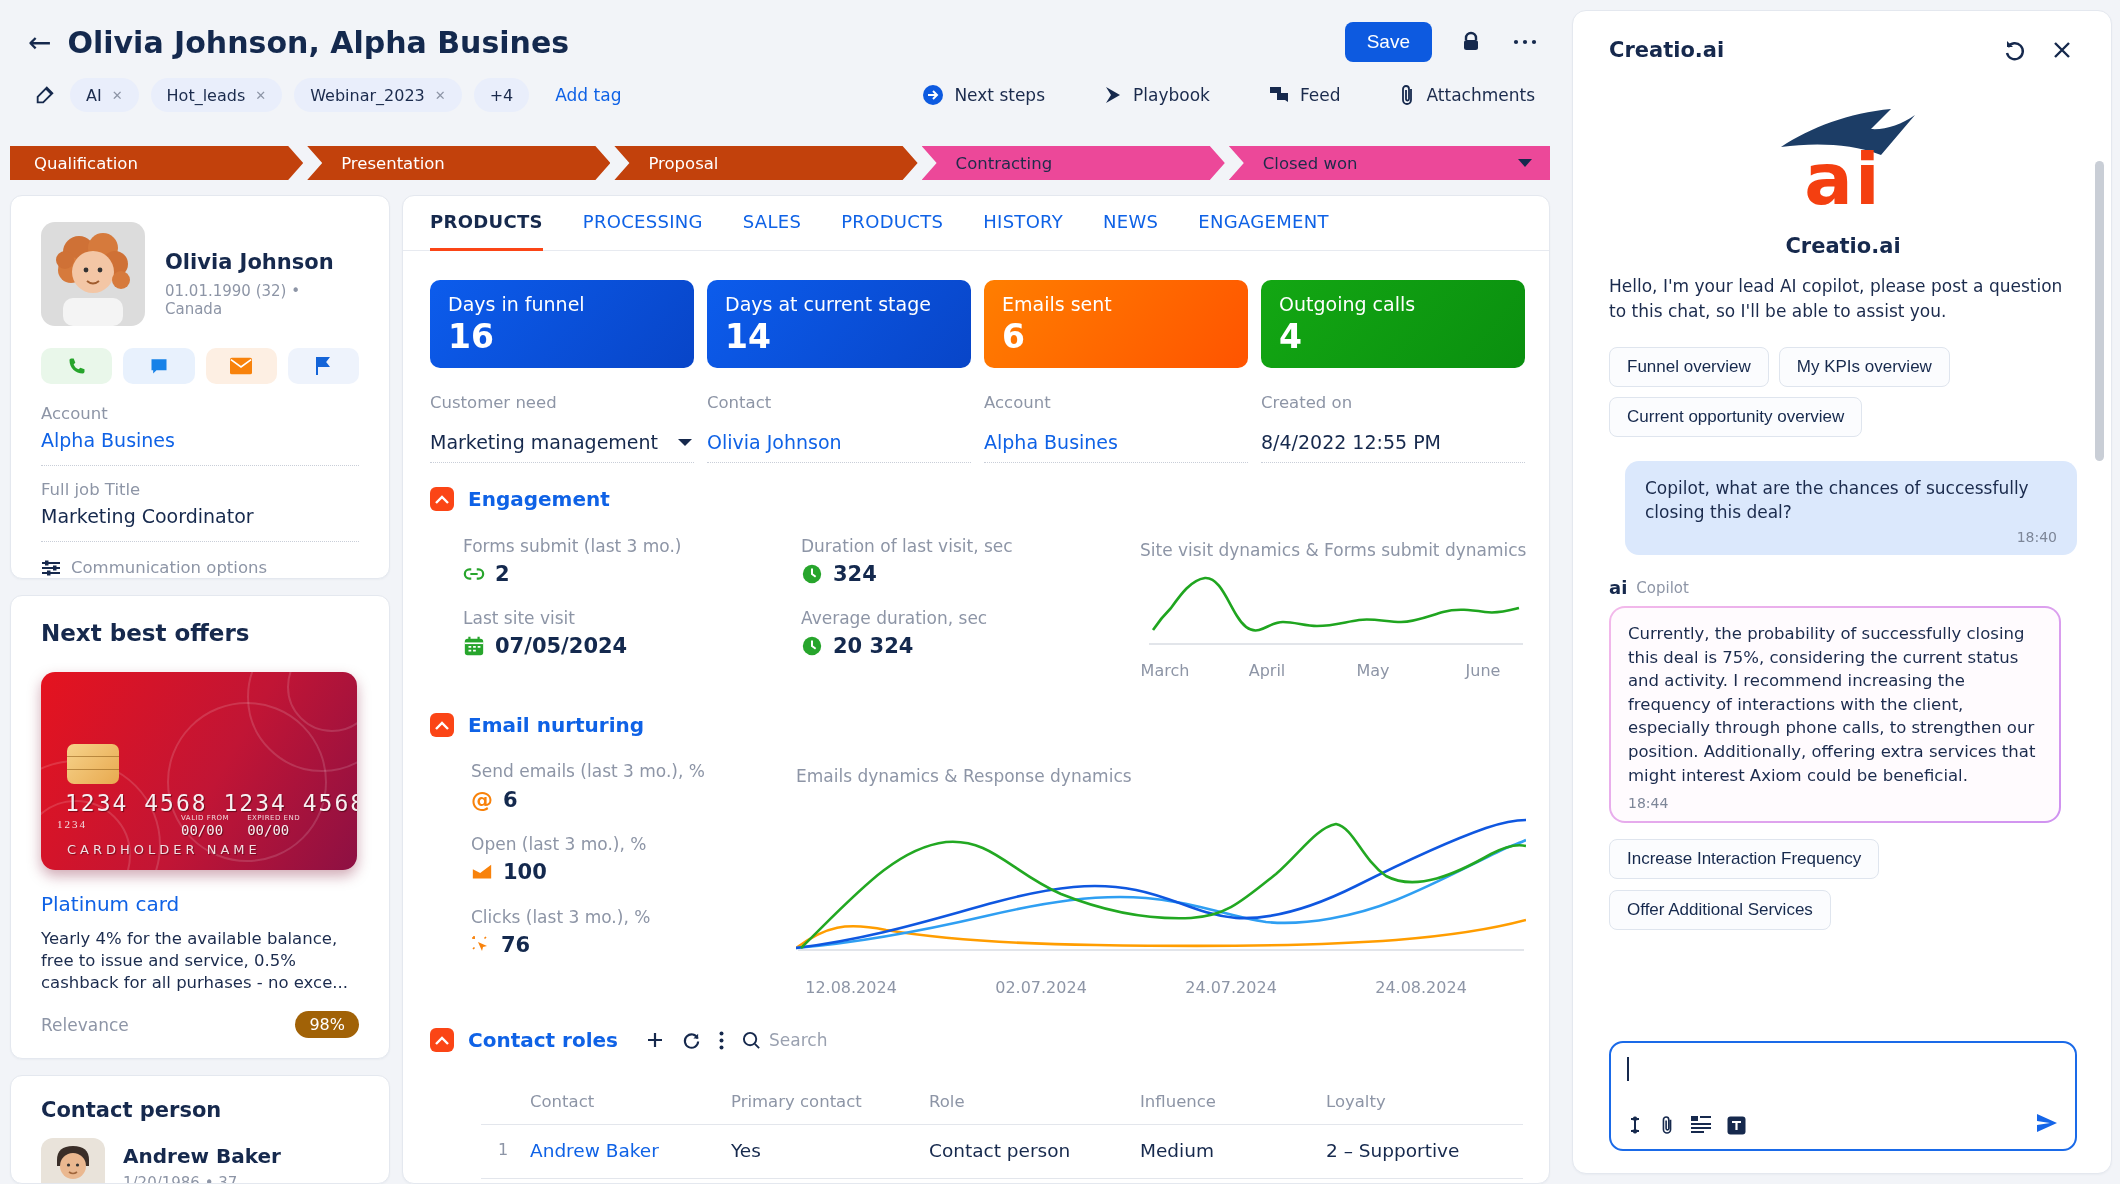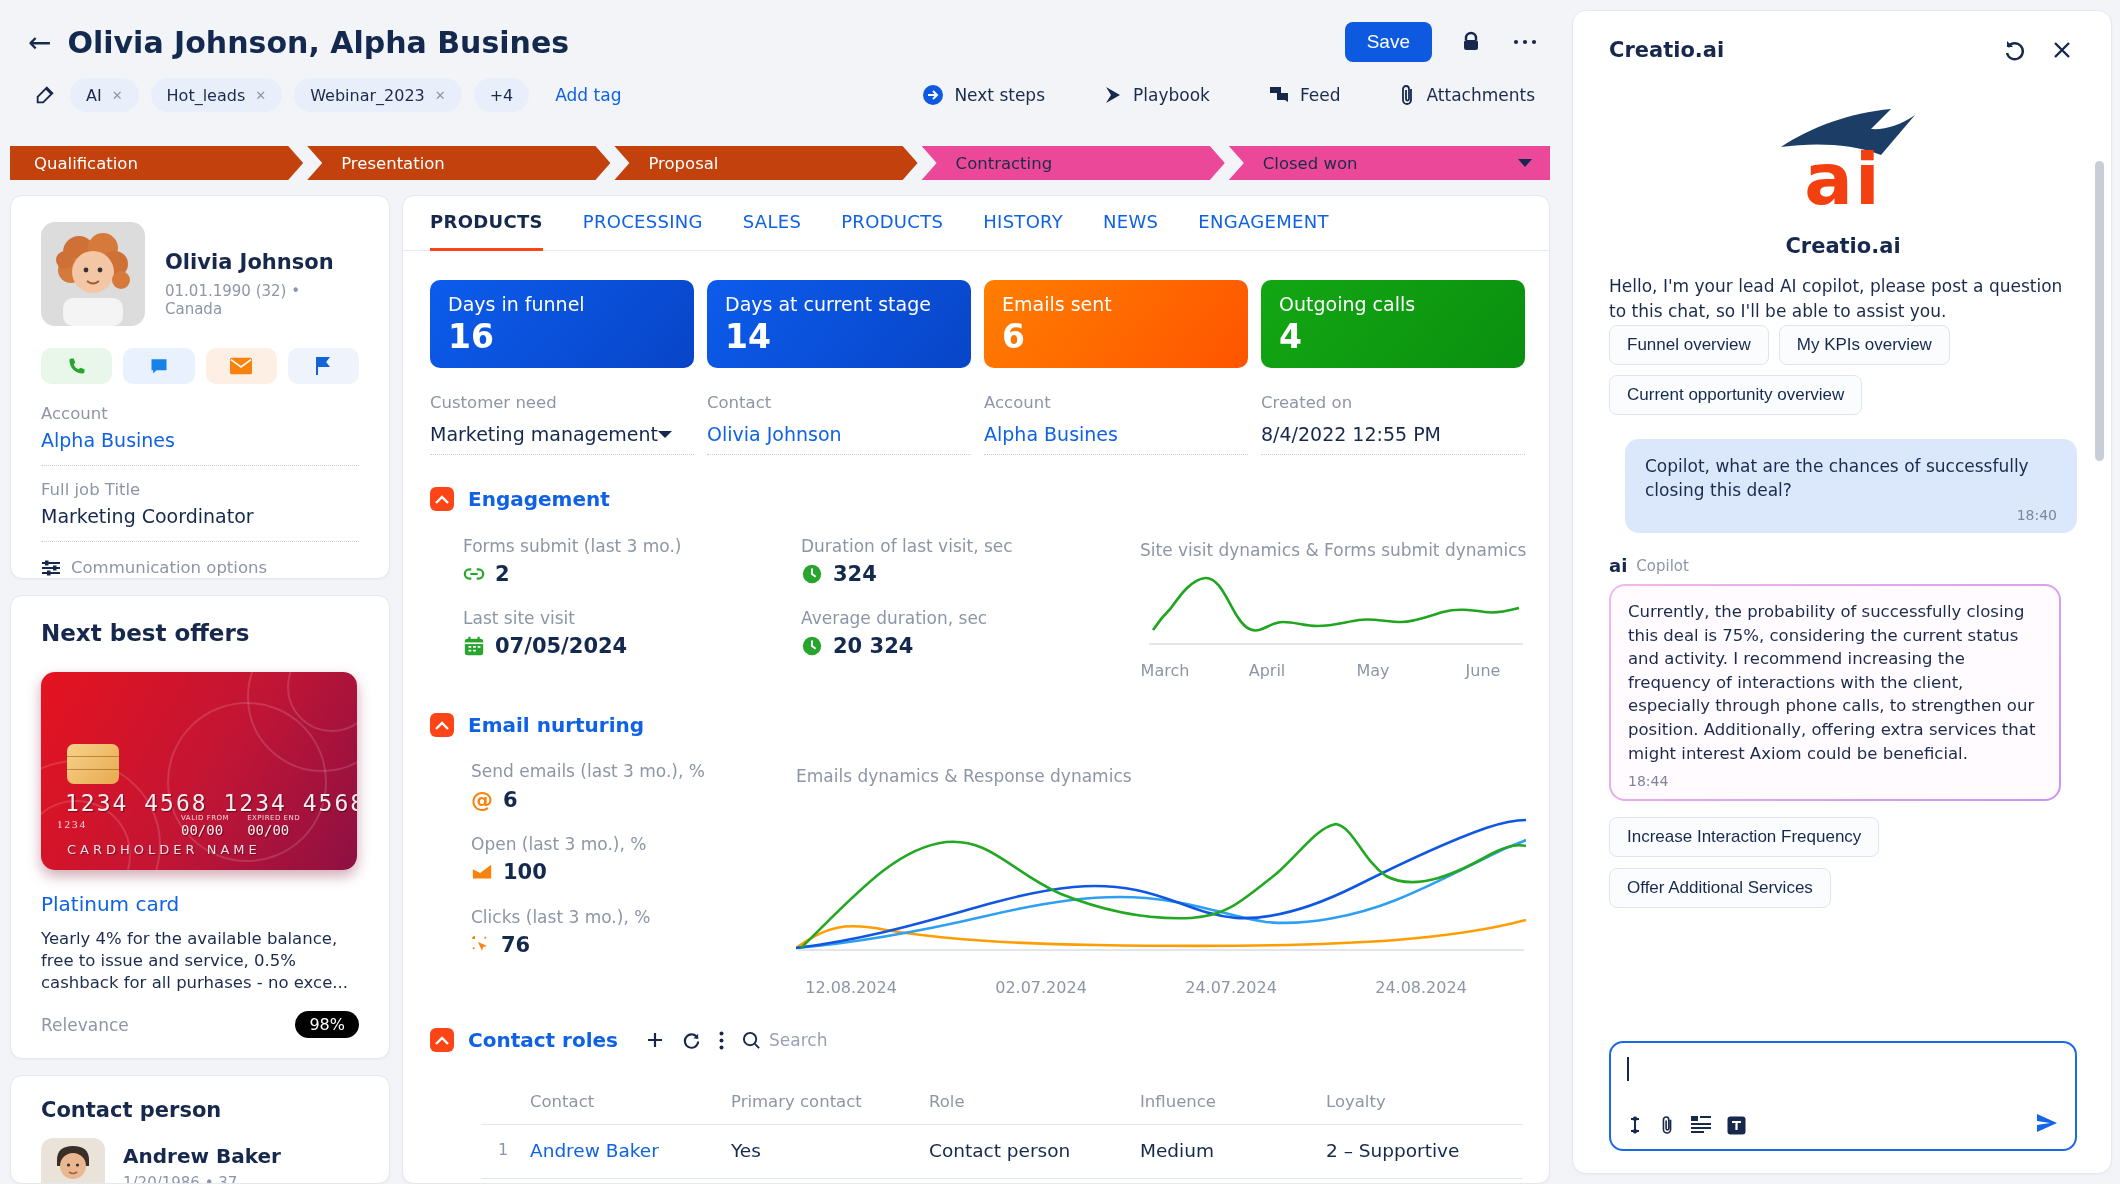--- a/index.html
+++ b/index.html
@@ -59,21 +59,21 @@
   .chip:after { content:""; position:absolute; left:0; right:0; top:25px; border-top:1.5px solid rgba(140,90,20,.55); }
   .ccnum { position:absolute; left:24px; top:118px; font-family:"DejaVu Sans Mono", monospace; font-size:23px; letter-spacing:2px; color:#f7eef0; text-shadow:1px 1px 1px rgba(60,0,10,.6); white-space:nowrap; }
   .ccsmall { position:absolute; left:16px; top:146px; font-family:Liberation Serif, serif; font-size:11px; color:#f2dfe2; letter-spacing:2px; }
   .ccdates { position:absolute; left:140px; top:142px; display:flex; gap:18px; }
   .ccd-l { font-size:7px; color:#f0d7da; letter-spacing:.5px; }
   .ccd-v { font-family:"DejaVu Sans Mono", monospace; font-size:14px; color:#f7eef0; text-shadow:1px 1px 1px rgba(60,0,10,.6); }
   .cchold { position:absolute; left:26px; top:170px; font-size:13px; letter-spacing:4px; color:#f2dfe2; text-shadow:1px 1px 1px rgba(60,0,10,.5); }
   .offer-name { font-size:20px; color:#0f62e6; margin-top:22px; cursor:pointer; }
   .offer-desc { font-size:16.5px; color:#1b2b4d; line-height:1.32; margin-top:12px; width:320px; }
   .relev { display:flex; align-items:center; justify-content:space-between; margin-top:18px; }
-  .badge { background:#000000; color:#fff; font-size:16px; border-radius:15px; padding:4px 14px; }
+  .badge { background:#a16207; color:#fff; font-size:16px; border-radius:15px; padding:4px 14px; }
 
   .side3 { position:absolute; left:10px; top:1075px; width:380px; height:109px; padding:22px 30px; overflow:hidden; }
   .cp-row { display:flex; gap:18px; margin-top:16px; }
   .avatar-sm { width:64px; height:64px; border-radius:12px; overflow:hidden; flex:none; }
   .cp-name { font-size:20px; font-weight:600; color:#16294d; margin-top:6px; }
   .cp-meta { font-size:15px; color:#8d95a6; margin-top:6px; }
 
   
   .main { position:absolute; left:402px; top:195px; width:1148px; height:989px; overflow:hidden; }
   .tabs { position:absolute; left:0; top:0; right:0; height:55px; border-bottom:1px solid #e7eaf0; display:flex; align-items:center; padding-left:27px; gap:40px; }
@@ -83,21 +83,21 @@
   .metrics { position:absolute; left:27px; top:84px; display:flex; gap:13px; }
   .mcard { width:264px; height:88px; border-radius:10px; color:#fff; padding:13px 18px; }
   .mcard .ml { font-size:19px; }
   .mcard .mv { font-size:33px; font-weight:700; margin-top:2px; }
   .m-blue { background:linear-gradient(130deg,#0c5cec 0%,#0845c8 100%); }
   .m-orange { background:linear-gradient(130deg,#ff7e00 0%,#ff5400 100%); }
   .m-green { background:linear-gradient(130deg,#13a713 0%,#0a8f0f 100%); }
 
   .fields { position:absolute; left:27px; top:197px; display:flex; gap:13px; }
   .field { width:264px; }
-  .field .fv { display:flex; align-items:center; justify-content:flex-start; border-bottom:1.5px dotted #c9ced8; padding:7px 2px 9px 0; margin-top:4px; font-size:19px; }
+  .field .fv { display:flex; align-items:center; justify-content:space-between; border-bottom:1.5px dotted #c9ced8; padding:7px 2px 9px 0; margin-top:12px; font-size:19px; }
   .fv.link { color:#0f62e6; }
   .fv.dark { color:#16294d; }
 
   .sechead { position:absolute; display:flex; align-items:center; gap:14px; }
   .collapse { width:24px; height:24px; border-radius:6px; background:#fb4516; display:flex; align-items:center; justify-content:center; cursor:pointer; }
   .sechead .st { font-size:20px; color:#0f62e6; font-weight:600; }
   .stat-l { font-size:17px; color:#8d95a6; }
   .stat-v { display:flex; align-items:center; gap:10px; font-size:21px; color:#14294e; font-weight:600; margin-top:6px; }
   .chart-t { font-size:17px; color:#8d95a6; }
   .axis { stroke:#d9dde3; stroke-width:1.5; }
@@ -114,21 +114,21 @@
   
   .rpanel { position:absolute; left:1572px; top:10px; width:540px; height:1164px; border-radius:14px; display:flex; flex-direction:column; padding:24px 34px 22px 36px; }
   .rp-head { display:flex; align-items:center; }
   .rp-title { font-size:21px; font-weight:600; color:#16294d; }
   .rp-icons { margin-left:auto; display:flex; gap:18px; }
   .scrollthumb { position:absolute; right:7px; top:150px; width:9px; height:300px; border-radius:5px; background:#c9ced6; }
   .logo-wrap { display:flex; flex-direction:column; align-items:center; margin-top:34px; }
   .logo-ai { font-size:72px; font-weight:700; color:#f43f10; line-height:.9; letter-spacing:2px; margin-top:-14px; }
   .brand { text-align:center; font-size:21px; font-weight:600; color:#16294d; margin-top:22px; }
   .greet { font-size:17px; color:#1b2b4d; line-height:1.5; margin-top:16px; }
-  .chips { display:flex; flex-wrap:wrap; gap:10px; margin-top:0; }
+  .chips { display:flex; flex-wrap:wrap; gap:10px; margin-top:22px; }
   .chipbtn { border:1px solid #dfe5ee; background:#fbfcfe; border-radius:8px; padding:9px 17px; font-size:17px; color:#16294d; cursor:pointer; white-space:nowrap; }
   .bubble-user { align-self:flex-end; width:452px; background:#dbe8fc; border-radius:14px; padding:15px 20px 10px; margin-top:24px; }
   .bu-text { font-size:17px; color:#1b2b4d; line-height:1.45; }
   .b-time { font-size:14px; color:#7d8698; text-align:right; margin-top:4px; }
   .sender { display:flex; align-items:center; gap:9px; margin-top:22px; }
   .sender .ai { font-size:18px; font-weight:700; color:#16294d; }
   .sender .cp { font-size:15px; color:#8d95a6; }
   .bubble-ai-border { margin-top:8px; width:452px; border-radius:16px; padding:2px; background:linear-gradient(135deg,#f3b9ea,#cf92f0); }
   .bubble-ai { background:#fffbfe; border-radius:14px; padding:14px 17px 10px; }
   .ba-text { font-size:16.5px; color:#1b2b4d; line-height:1.43; }

